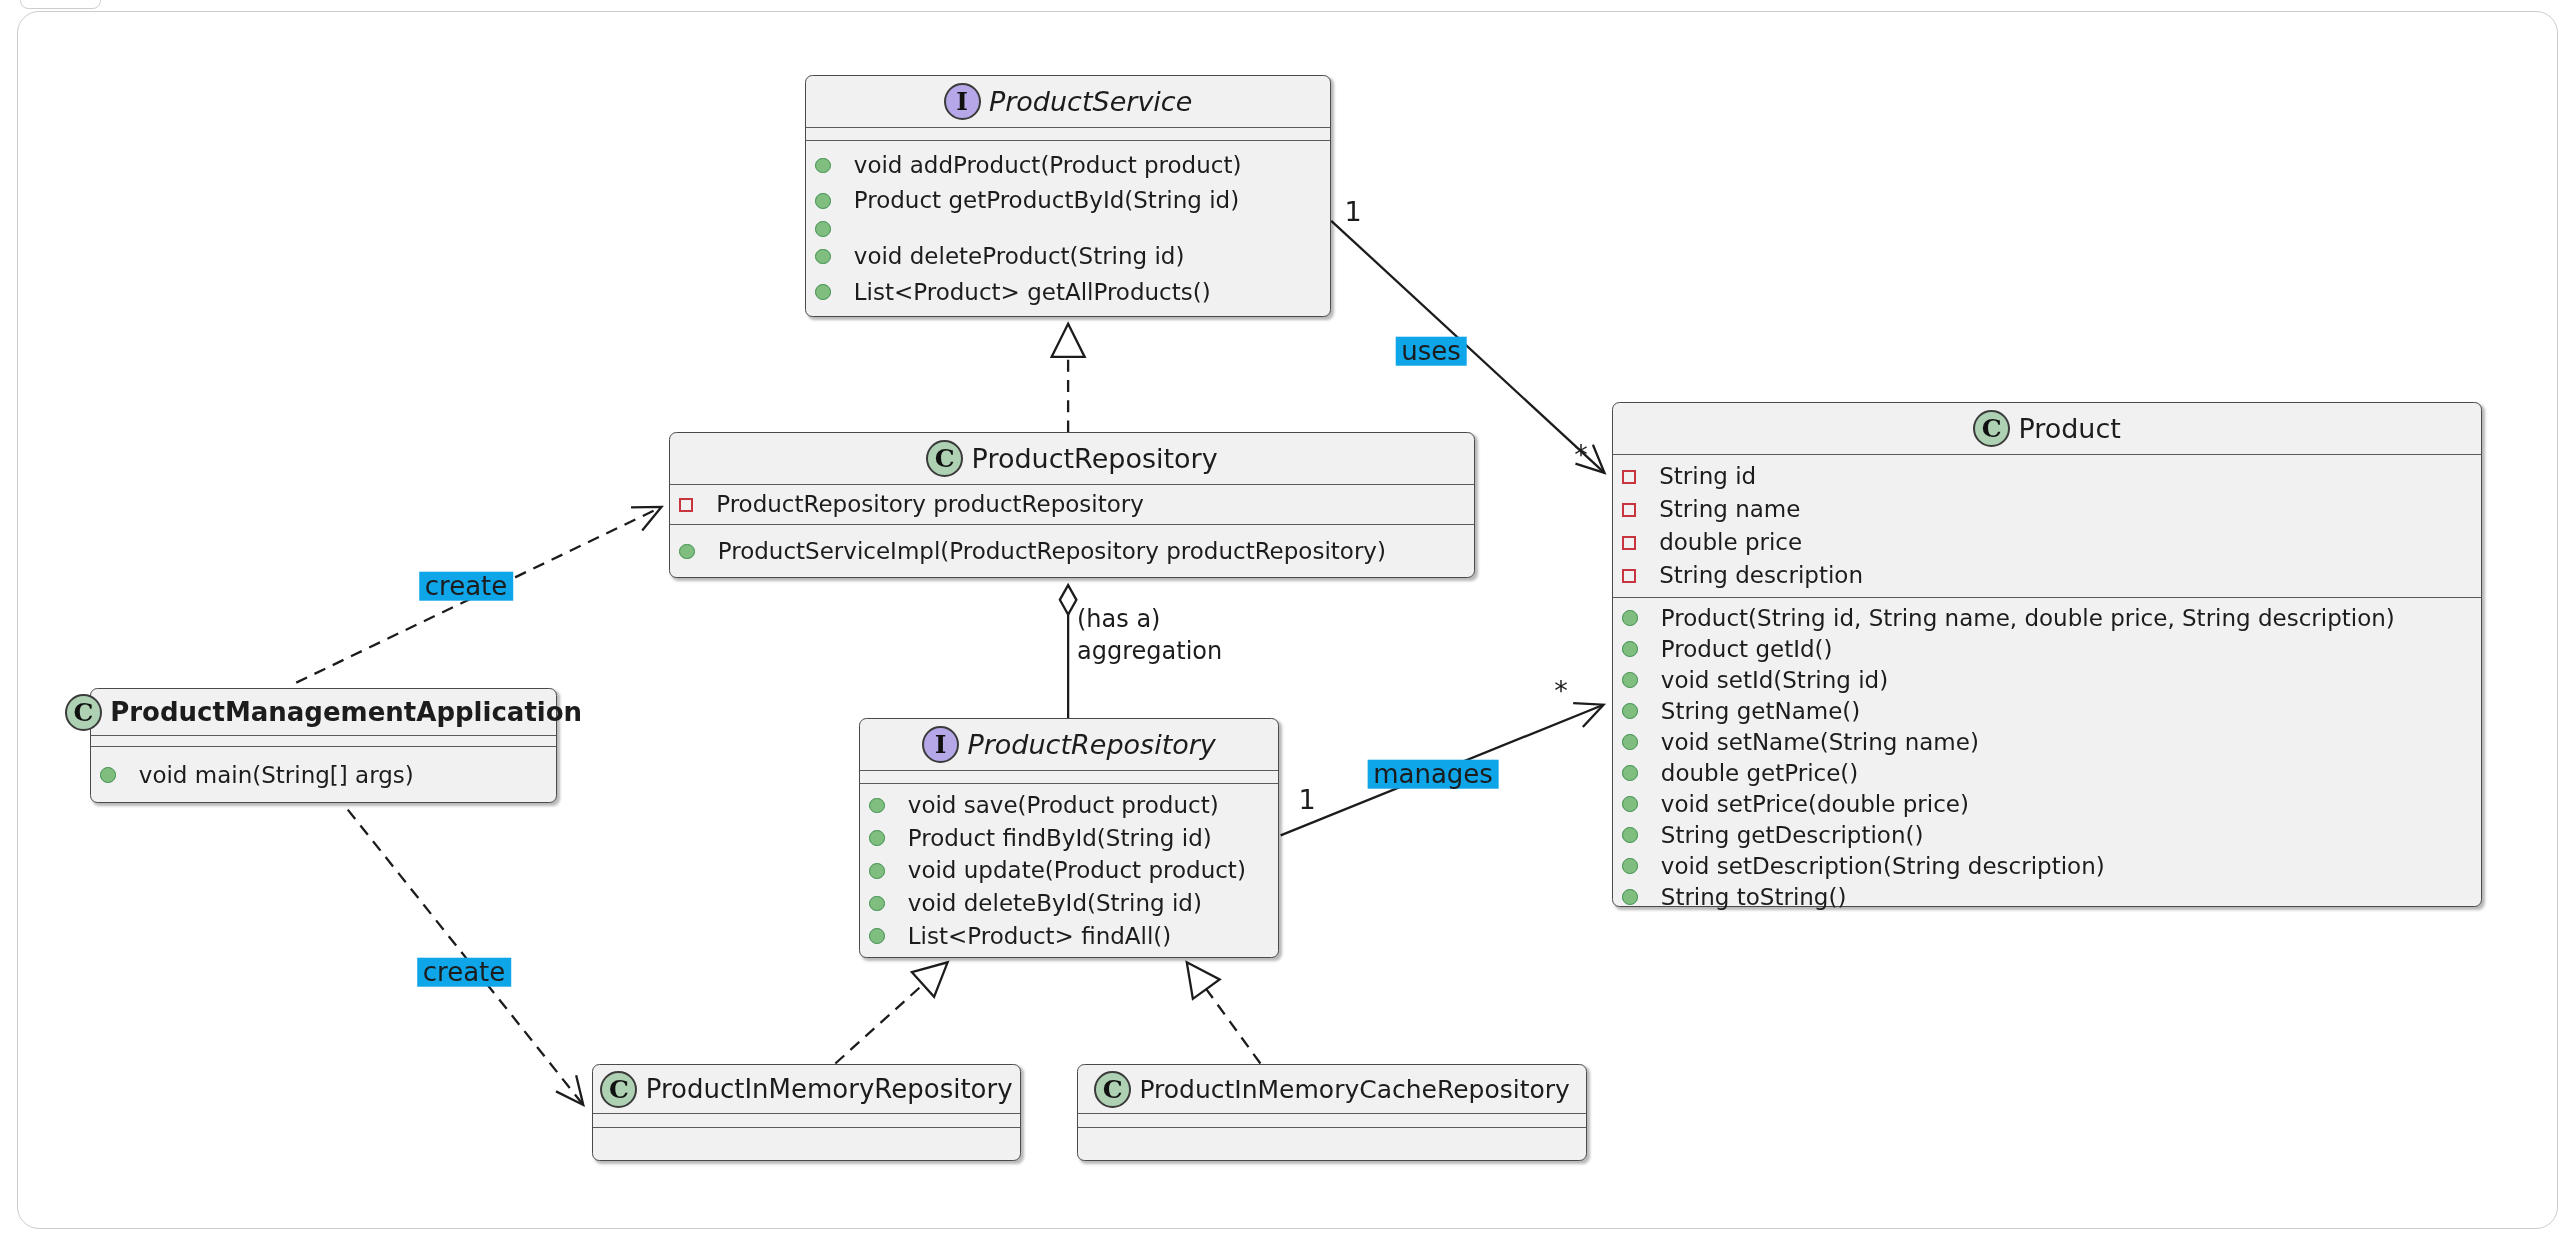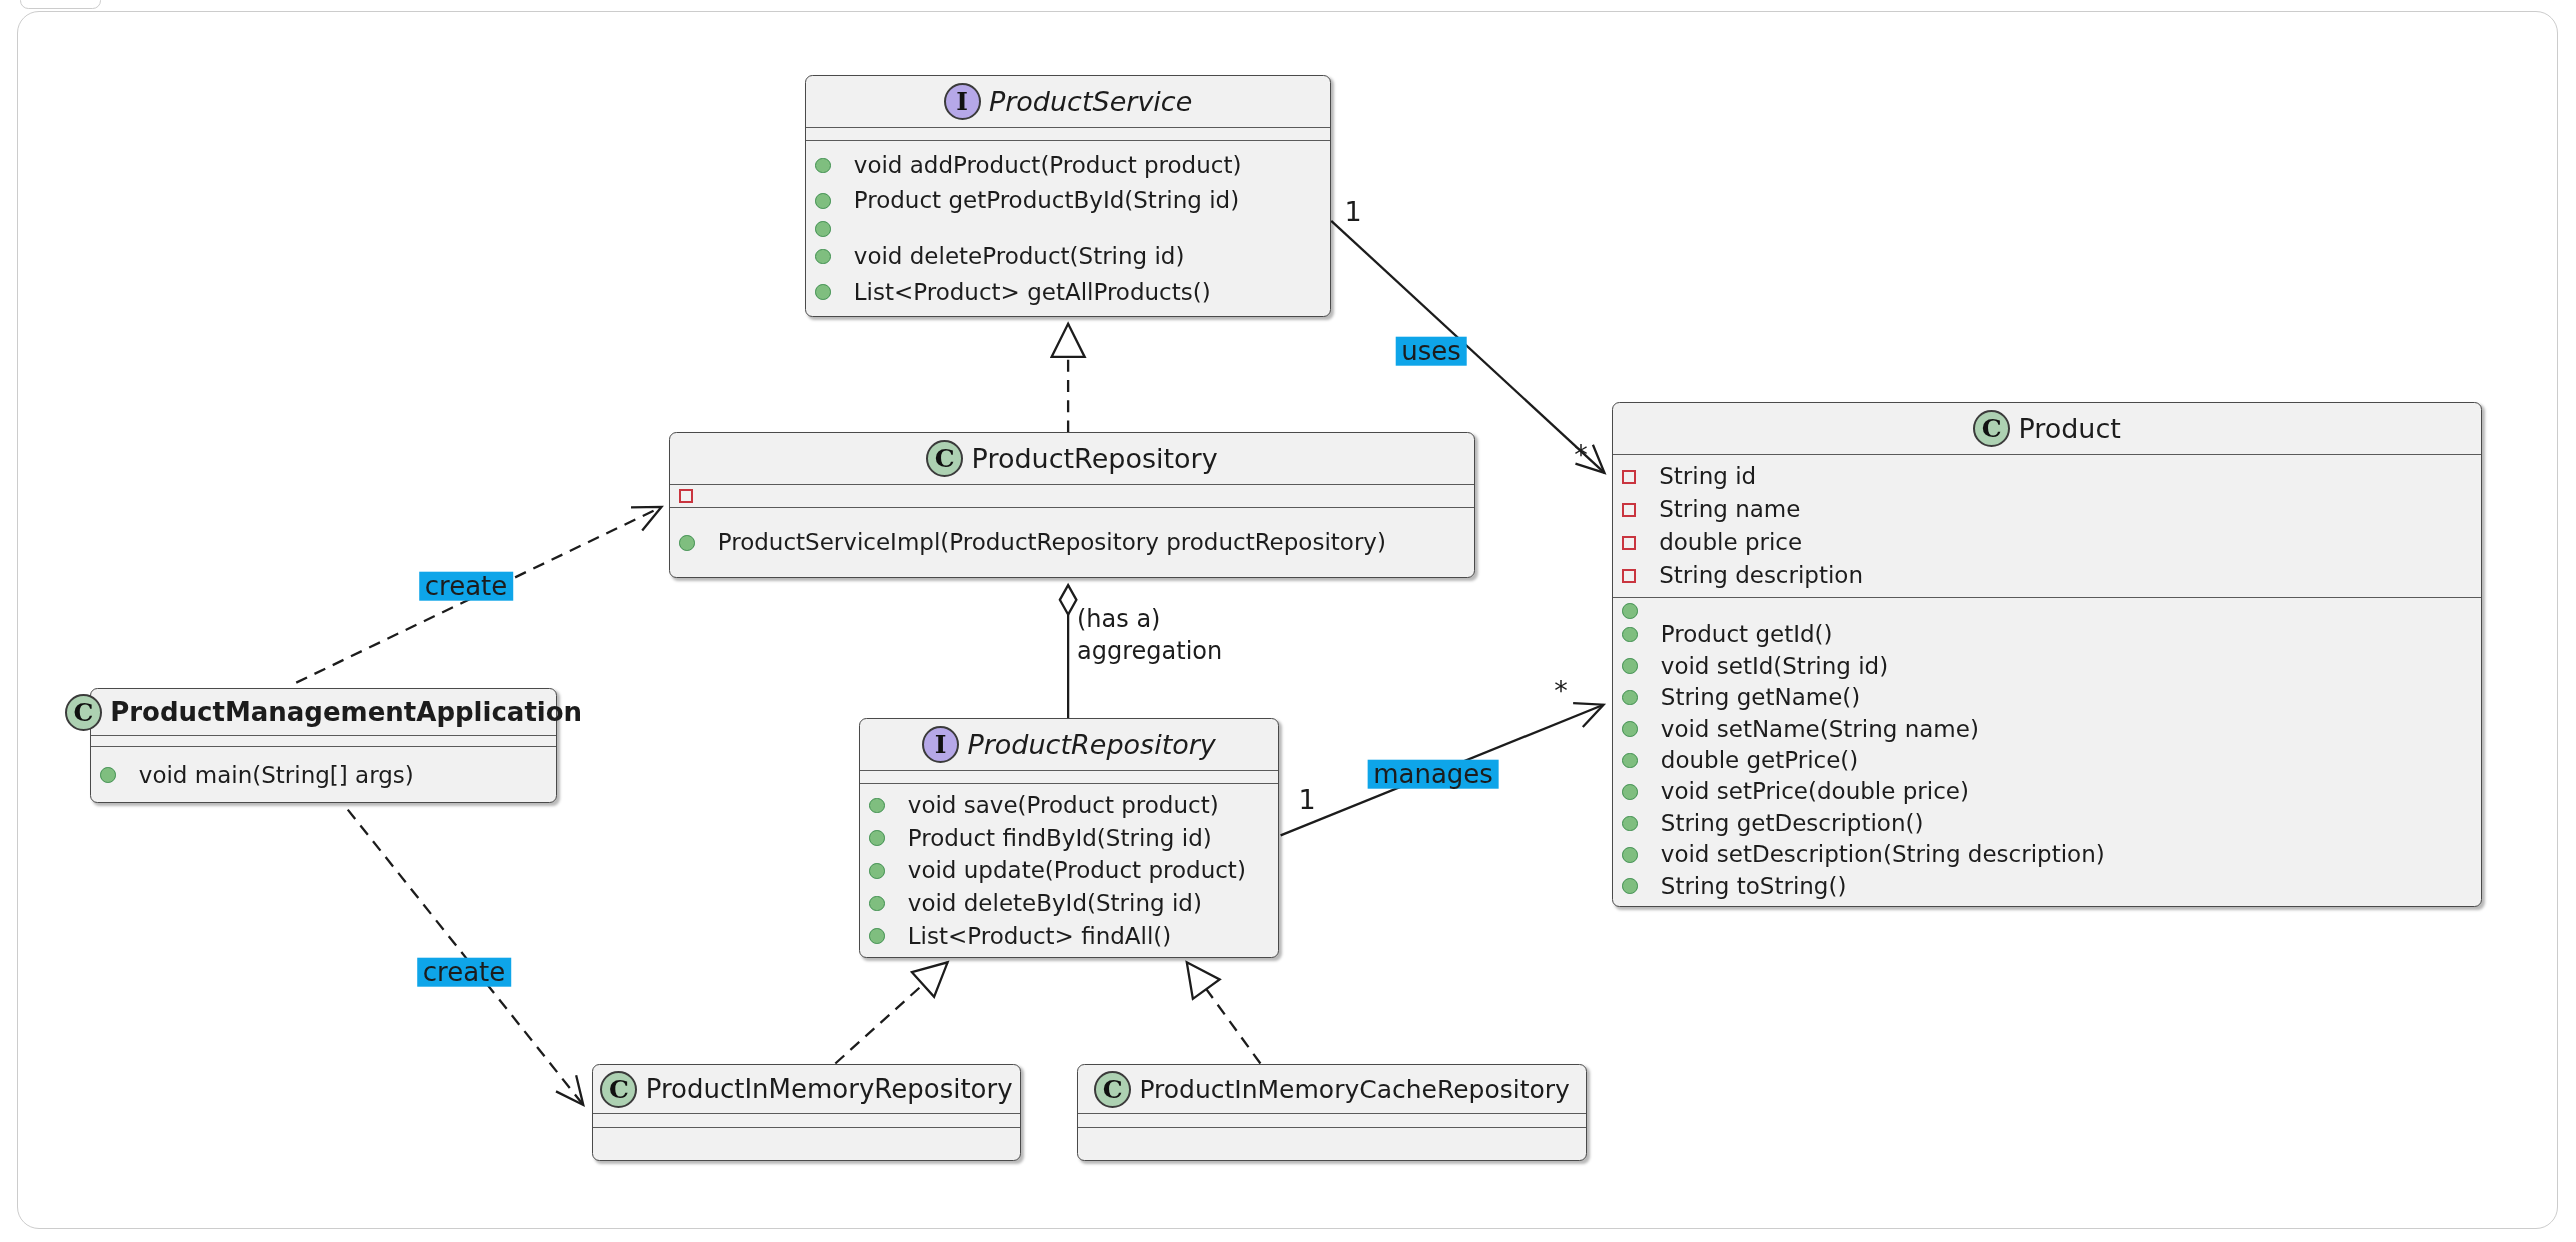--- a/index.html
+++ b/index.html
@@ -116,20 +116,21 @@
 </div>
 
 <div class="uml-box" style="left:669px;top:432px;width:806px;height:146px">
   <div class="box-header">
     <span class="badge badge-class">C</span>
     <span class="title">ProductRepository</span>
   </div>
   <div class="box-members" style="flex:0 0 auto;">
     <div class="member">
         <span class="vis vis-private"></span>
+        <span>ProductRepository productRepository</span>
       </div>
   </div>
   <div class="box-members">
     <div class="member">
         <span class="vis vis-public"></span>
         <span>ProductServiceImpl(ProductRepository productRepository)</span>
       </div>
   </div>
 </div>
 
@@ -152,20 +153,21 @@
         <span>double price</span>
       </div>
     <div class="member">
         <span class="vis vis-private"></span>
         <span>String description</span>
       </div>
   </div>
   <div class="box-members">
     <div class="member">
         <span class="vis vis-public"></span>
+        <span>Product(String id, String name, double price, String description)</span>
       </div>
     <div class="member">
         <span class="vis vis-public"></span>
         <span>Product getId()</span>
       </div>
     <div class="member">
         <span class="vis vis-public"></span>
         <span>void setId(String id)</span>
       </div>
     <div class="member">

